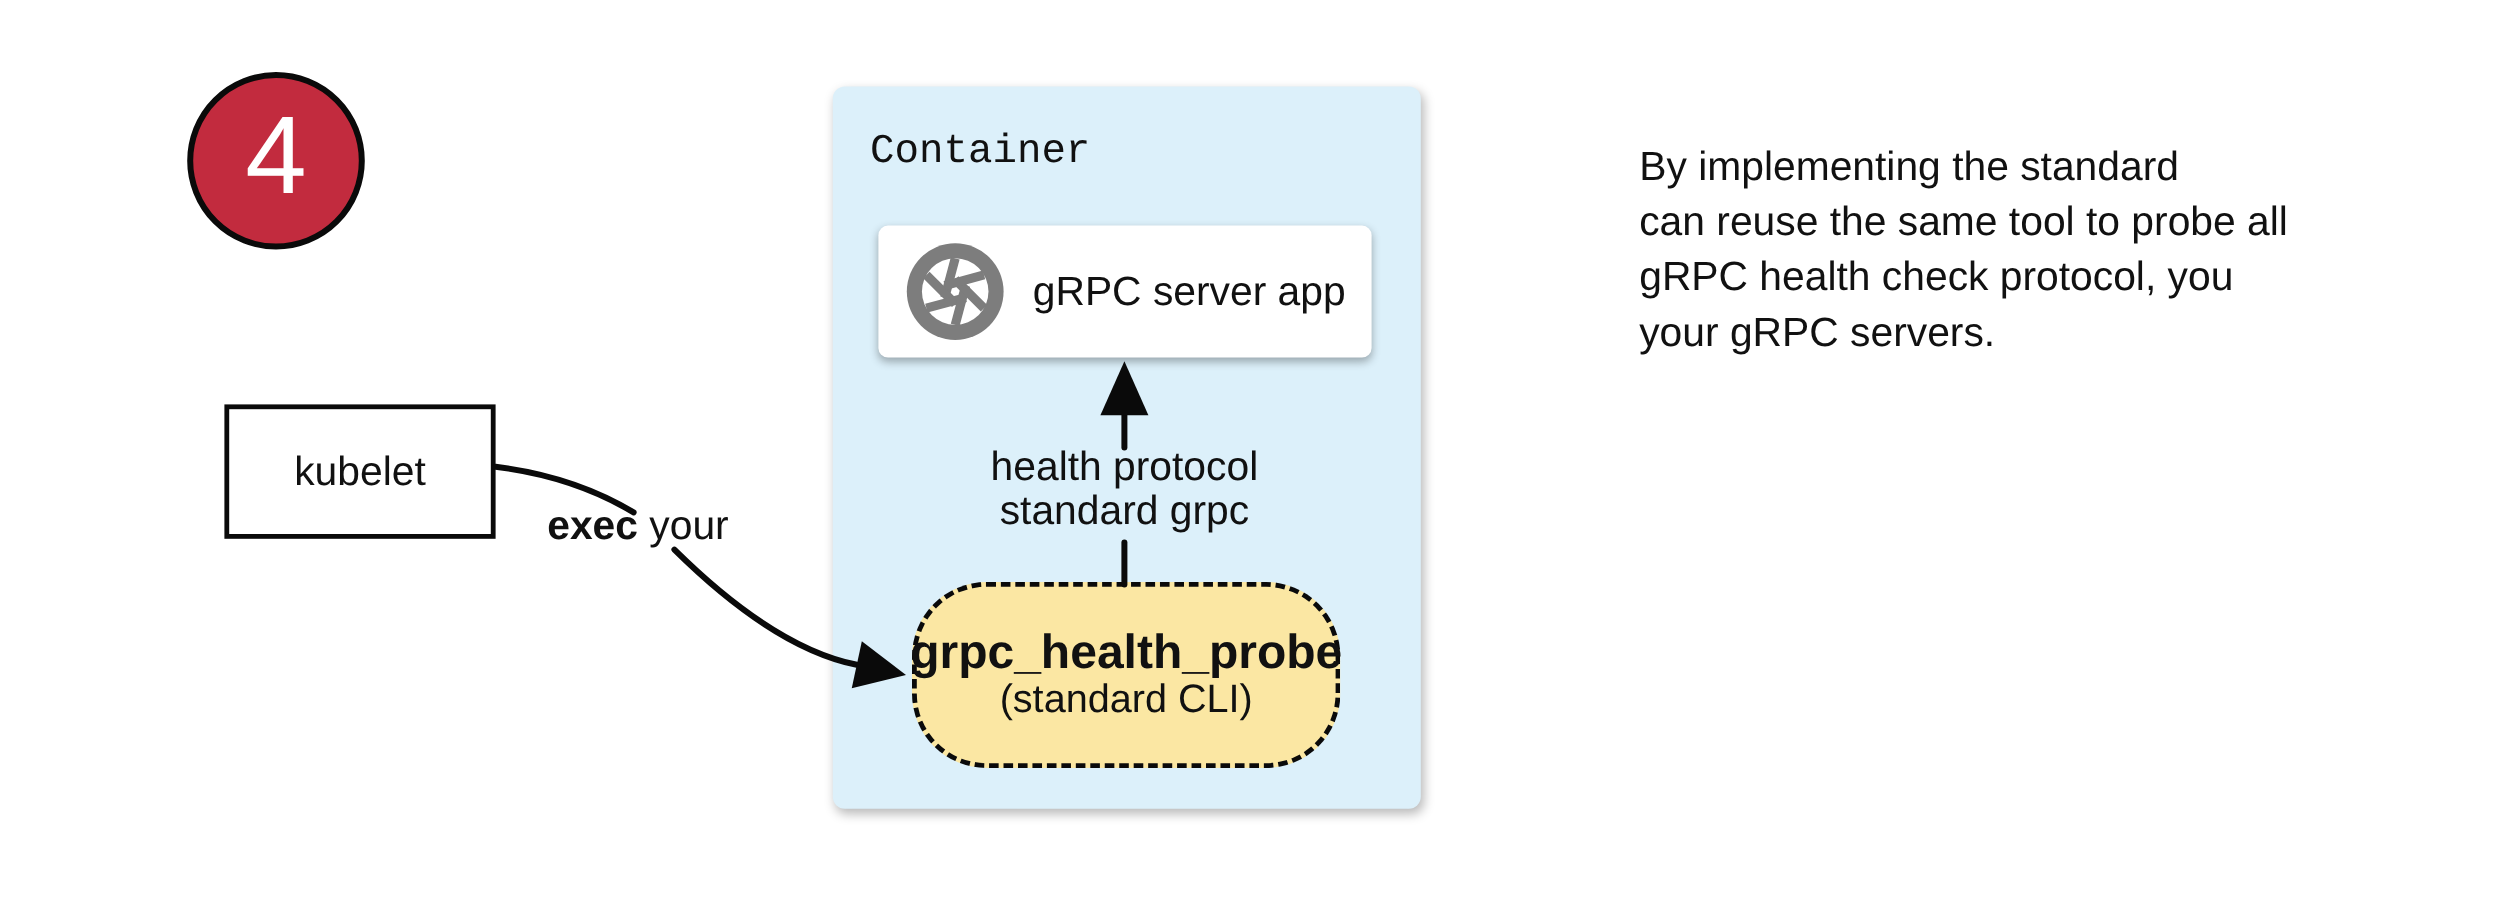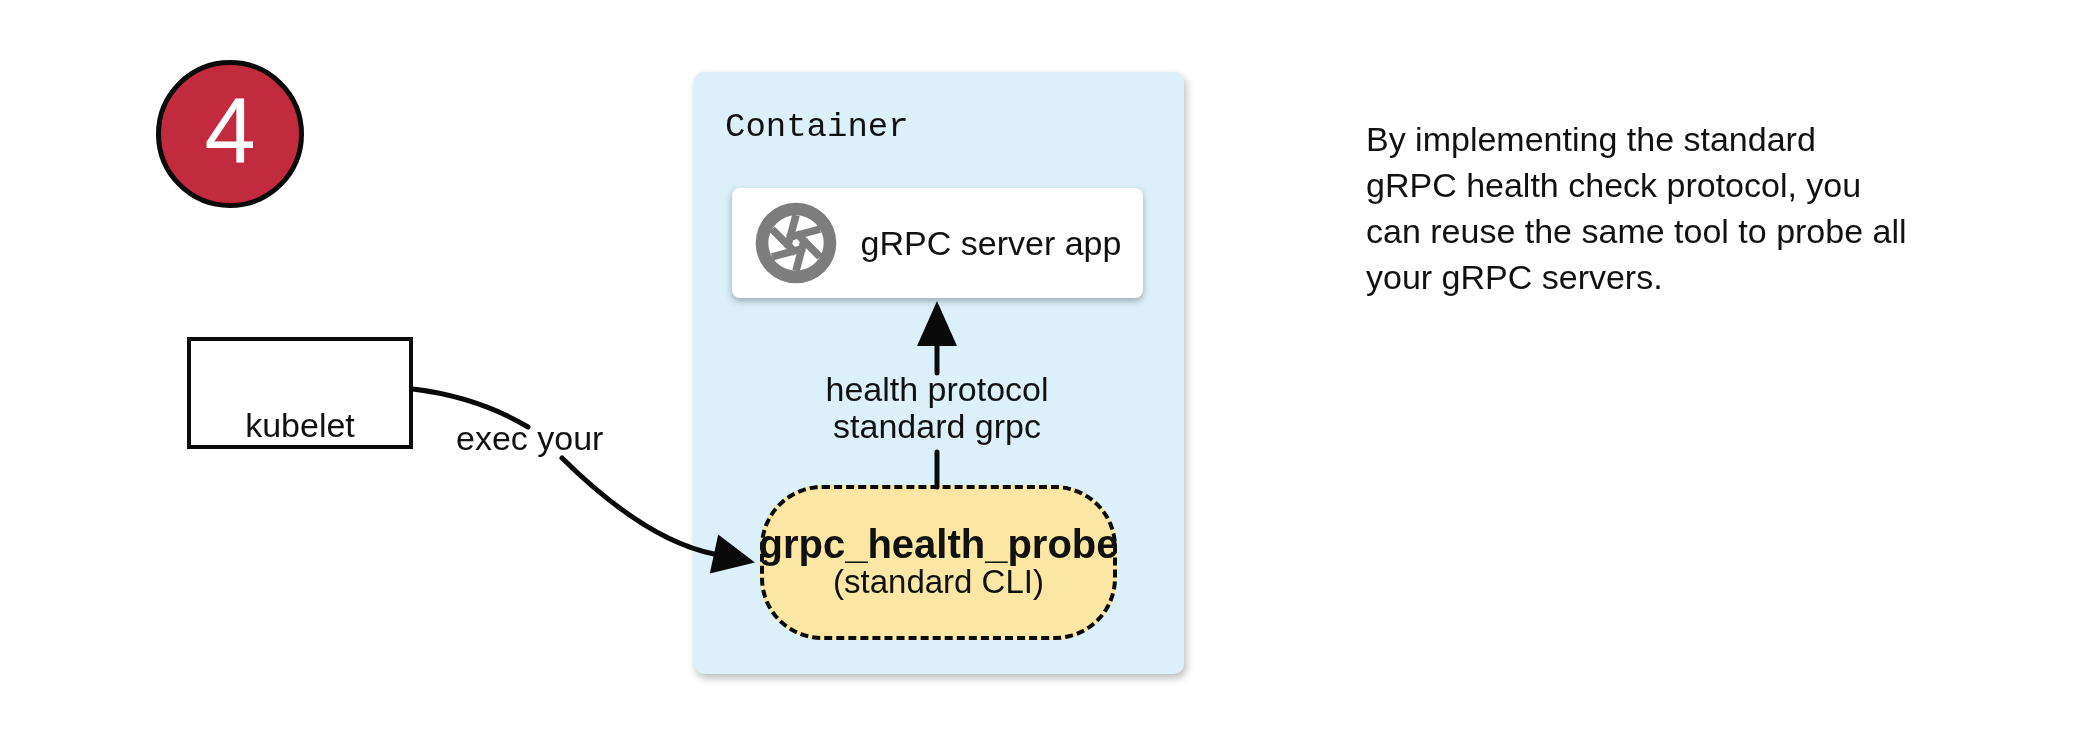--- a/index.html
+++ b/index.html
@@ -39,33 +39,33 @@
 
   
   .kubelet-box {
     position: absolute;
     left: 187px; top: 337px;
     width: 226px; height: 112px;
     box-sizing: border-box;
     background: #ffffff;
     border: 4px solid #0a0a0a;
     display: flex;
-    align-items: flex-end;
+    align-items: center;
     justify-content: center;
     font-size: 34px;
   }
 
   
   .exec-label {
     position: absolute;
     left: 456px; top: 419px;
     font-size: 34px;
     white-space: nowrap;
   }
-  .exec-label .b { font-weight: normal; }
+  .exec-label .b { font-weight: bold; }
 
   
   .container-box {
     position: absolute;
     left: 694px; top: 72px;
     width: 490px; height: 602px;
     background: #DCF0FA;
     border-radius: 10px;
     box-shadow: 2px 4px 9px rgba(0,0,0,0.28);
   }
@@ -178,22 +178,22 @@
     <div class="title">grpc_health_probe</div>
     <div class="subtitle">(standard CLI)</div>
   </div>
 
   <div class="exec-label">
     <span class="b">exec</span><span> your</span>
   </div>
 
   <div class="note">
     <div>By implementing the standard</div>
+    <div>can reuse the same tool to probe all</div>
     <div>gRPC health check protocol, you</div>
-    <div>can reuse the same tool to probe all</div>
     <div>your gRPC servers.</div>
   </div>
 
   <svg class="arrows" viewBox="0 0 2100 750" aria-hidden="true">
 
     <g stroke="#0a0a0a" stroke-width="5" fill="none" stroke-linecap="round">
       <path d="M 413 389 Q 478 397 528 427"></path>
       <path d="M 562 458 Q 645 540 714 554"></path>
     </g>
     <polygon points="755,562.5 718.2,534.4 709.8,573.6" fill="#0a0a0a"></polygon>

